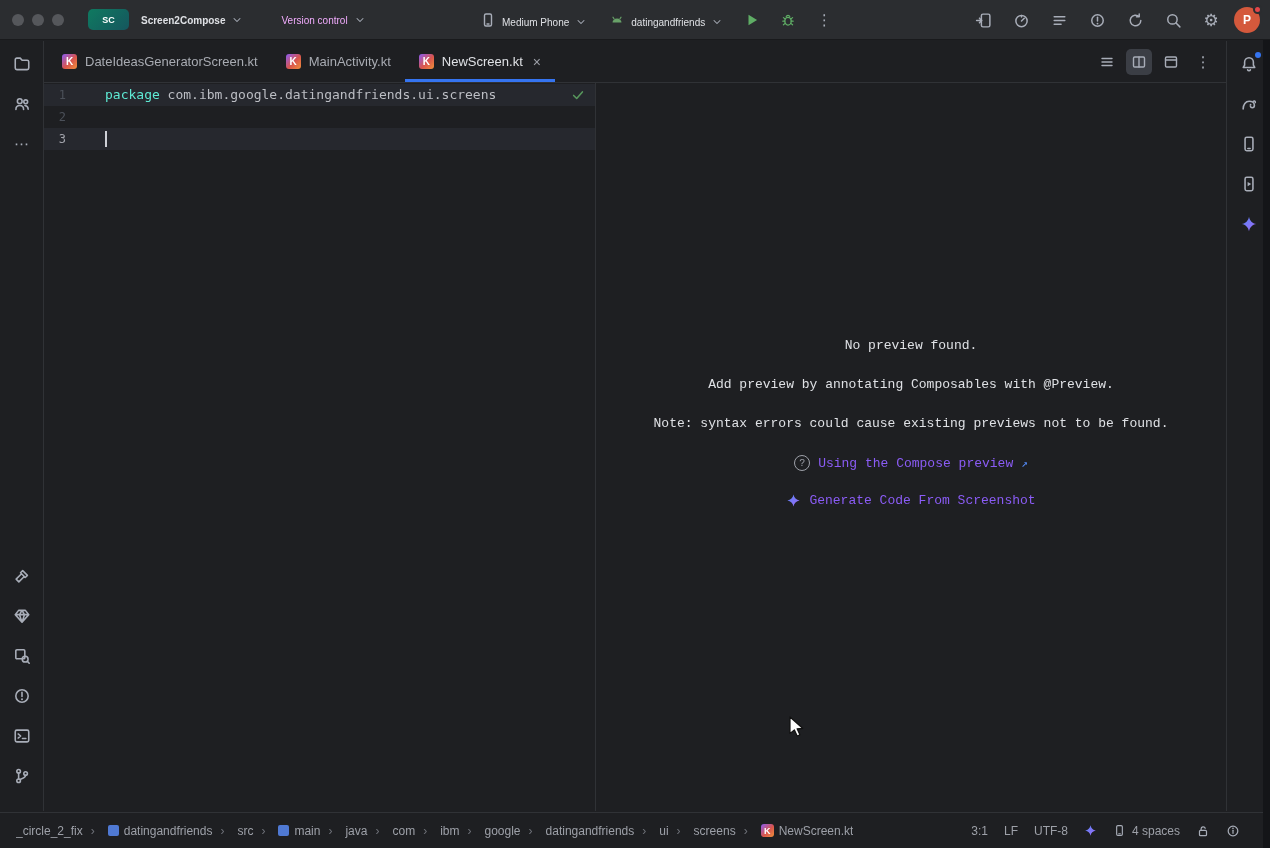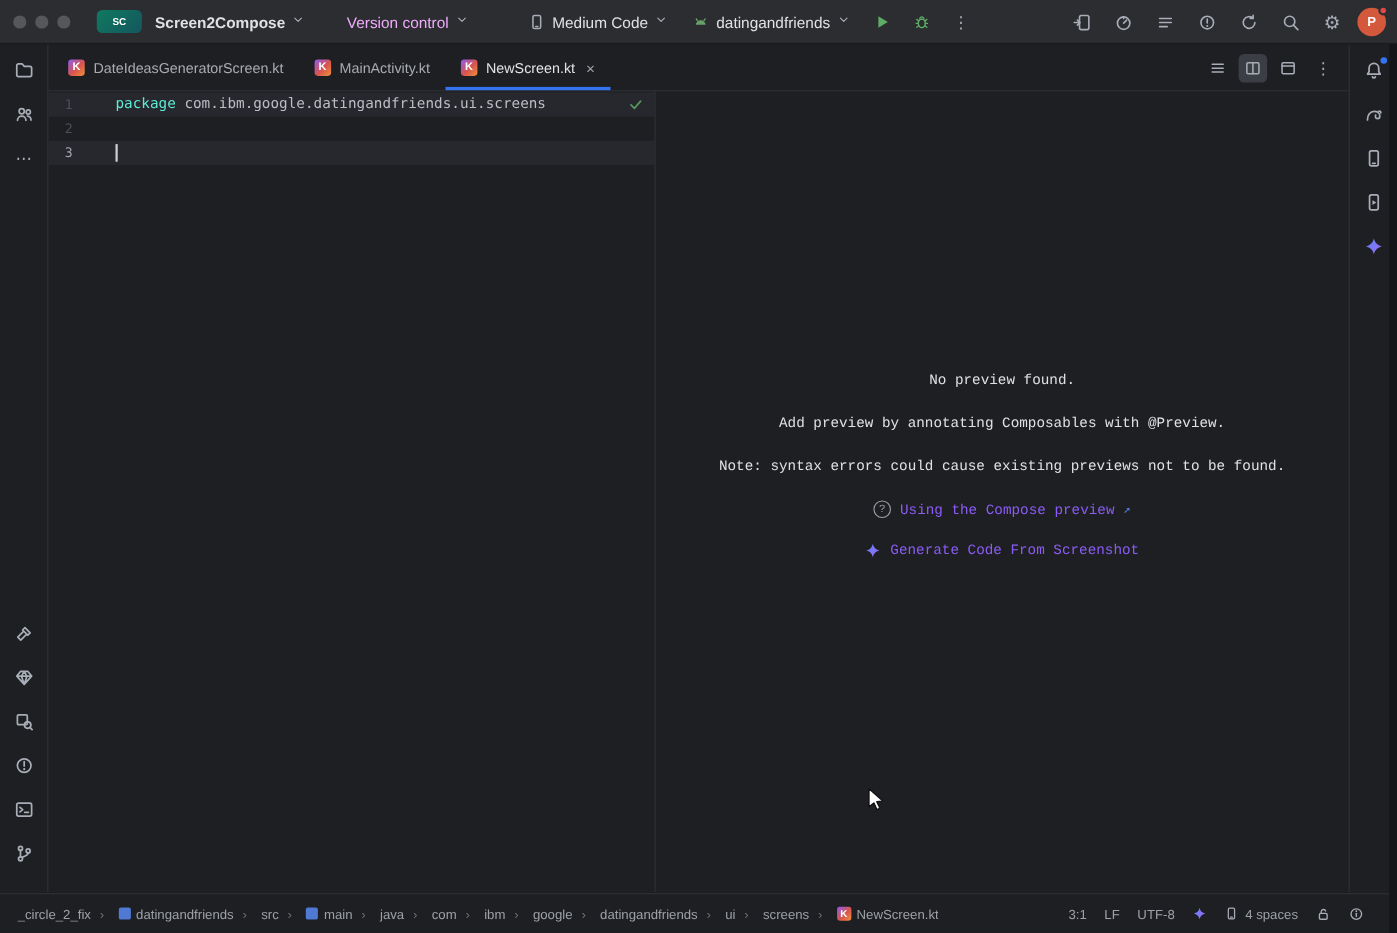--- a/index.html
+++ b/index.html
@@ -9,21 +9,21 @@
   .stk{stroke:#a8adb8;fill:none;stroke-width:1.4;stroke-linecap:round;stroke-linejoin:round;}
 
   
   .titlebar{position:absolute;top:0;left:0;right:0;height:40px;background:#2b2d30;
     border-bottom:1px solid #191a1c;display:flex;align-items:center;}
   .tl-group{display:flex;align-items:center;gap:8px;padding-left:12px;}
   .tl{width:12px;height:12px;border-radius:50%;background:#55575b;}
   .app-badge{margin-left:24px;width:41px;height:21px;border-radius:5px;
     background:linear-gradient(135deg,#0f7a60,#15565e);color:#fff;font-size:9px;font-weight:bold;
     display:flex;align-items:center;justify-content:center;flex:none;}
-  .menu-btn{display:flex;align-items:flex-start;gap:6px;padding:5px 8px;border-radius:6px;font-size:14px;cursor:default;}
+  .menu-btn{display:flex;align-items:flex-end;gap:6px;padding:5px 8px;border-radius:6px;font-size:10px;cursor:default;}
   .menu-btn .lbl{white-space:nowrap;}
   .proj{margin-left:4px;color:#dfe1e5;font-weight:600;}
   .vc{margin-left:22px;color:#f0abfc;}
   .tb-center{position:absolute;left:472px;top:0;height:40px;display:flex;align-items:center;gap:6px;}
   .tb-center .menu-btn{color:#dfe1e5;}
   .tb-right{position:absolute;right:10px;top:0;height:40px;display:flex;align-items:center;gap:8px;}
   .ibtn{width:30px;height:28px;display:flex;align-items:center;justify-content:center;border-radius:6px;color:#a8adb8;}
   .gear-glyph{font-size:17px;line-height:1;color:#a8adb8;}
   .kebab{font-size:15px;color:#a8adb8;letter-spacing:0;}
   .avatar{width:26px;height:26px;border-radius:50%;background:#d4593c;color:#fff;font-size:12px;font-weight:700;
@@ -130,21 +130,21 @@
   </div>
 
   <div class="tb-center">
     <div class="menu-btn">
       <span>
           <svg width="16" height="16" viewBox="0 0 16 16">
             <rect class="stk" x="4.5" y="2" width="7" height="12" rx="1.5"></rect>
             <path class="stk" d="M7 12h2"></path>
           </svg>
         </span>
-      <span class="lbl">Medium Code</span>
+      <span class="lbl">Medium Phone</span>
       <span>
           <svg width="12" height="12" viewBox="0 0 16 16">
             <path class="stk" d="M4 6l4 4 4-4"></path>
           </svg>
         </span>
     </div>
     <div class="menu-btn">
       <span>
           <svg width="16" height="16" viewBox="0 0 16 16">
             <path d="M3.5 10.5a4.5 4 0 0 1 9 0z" fill="#68a168"></path>

